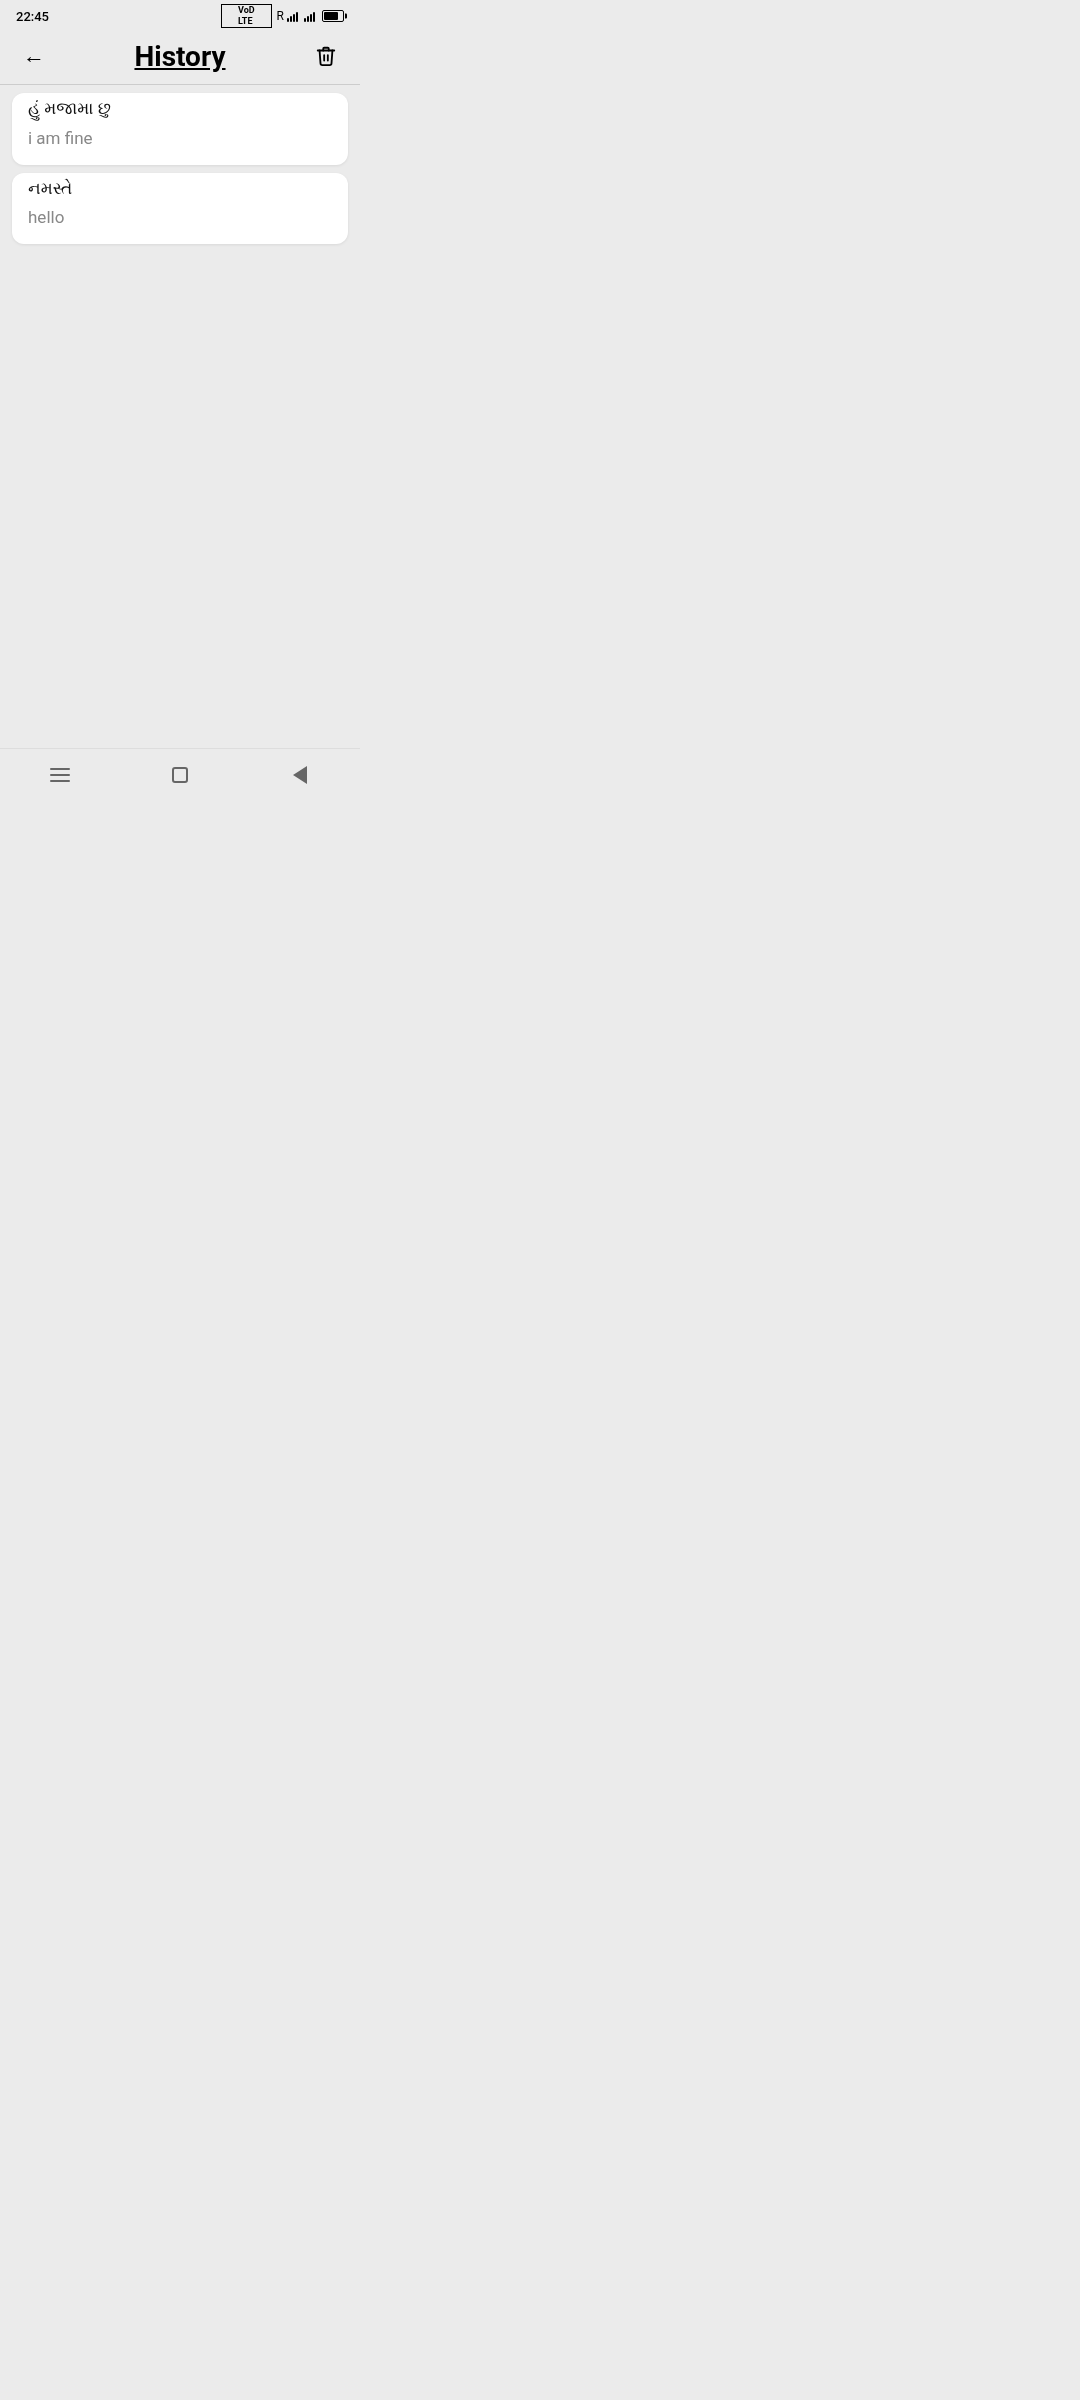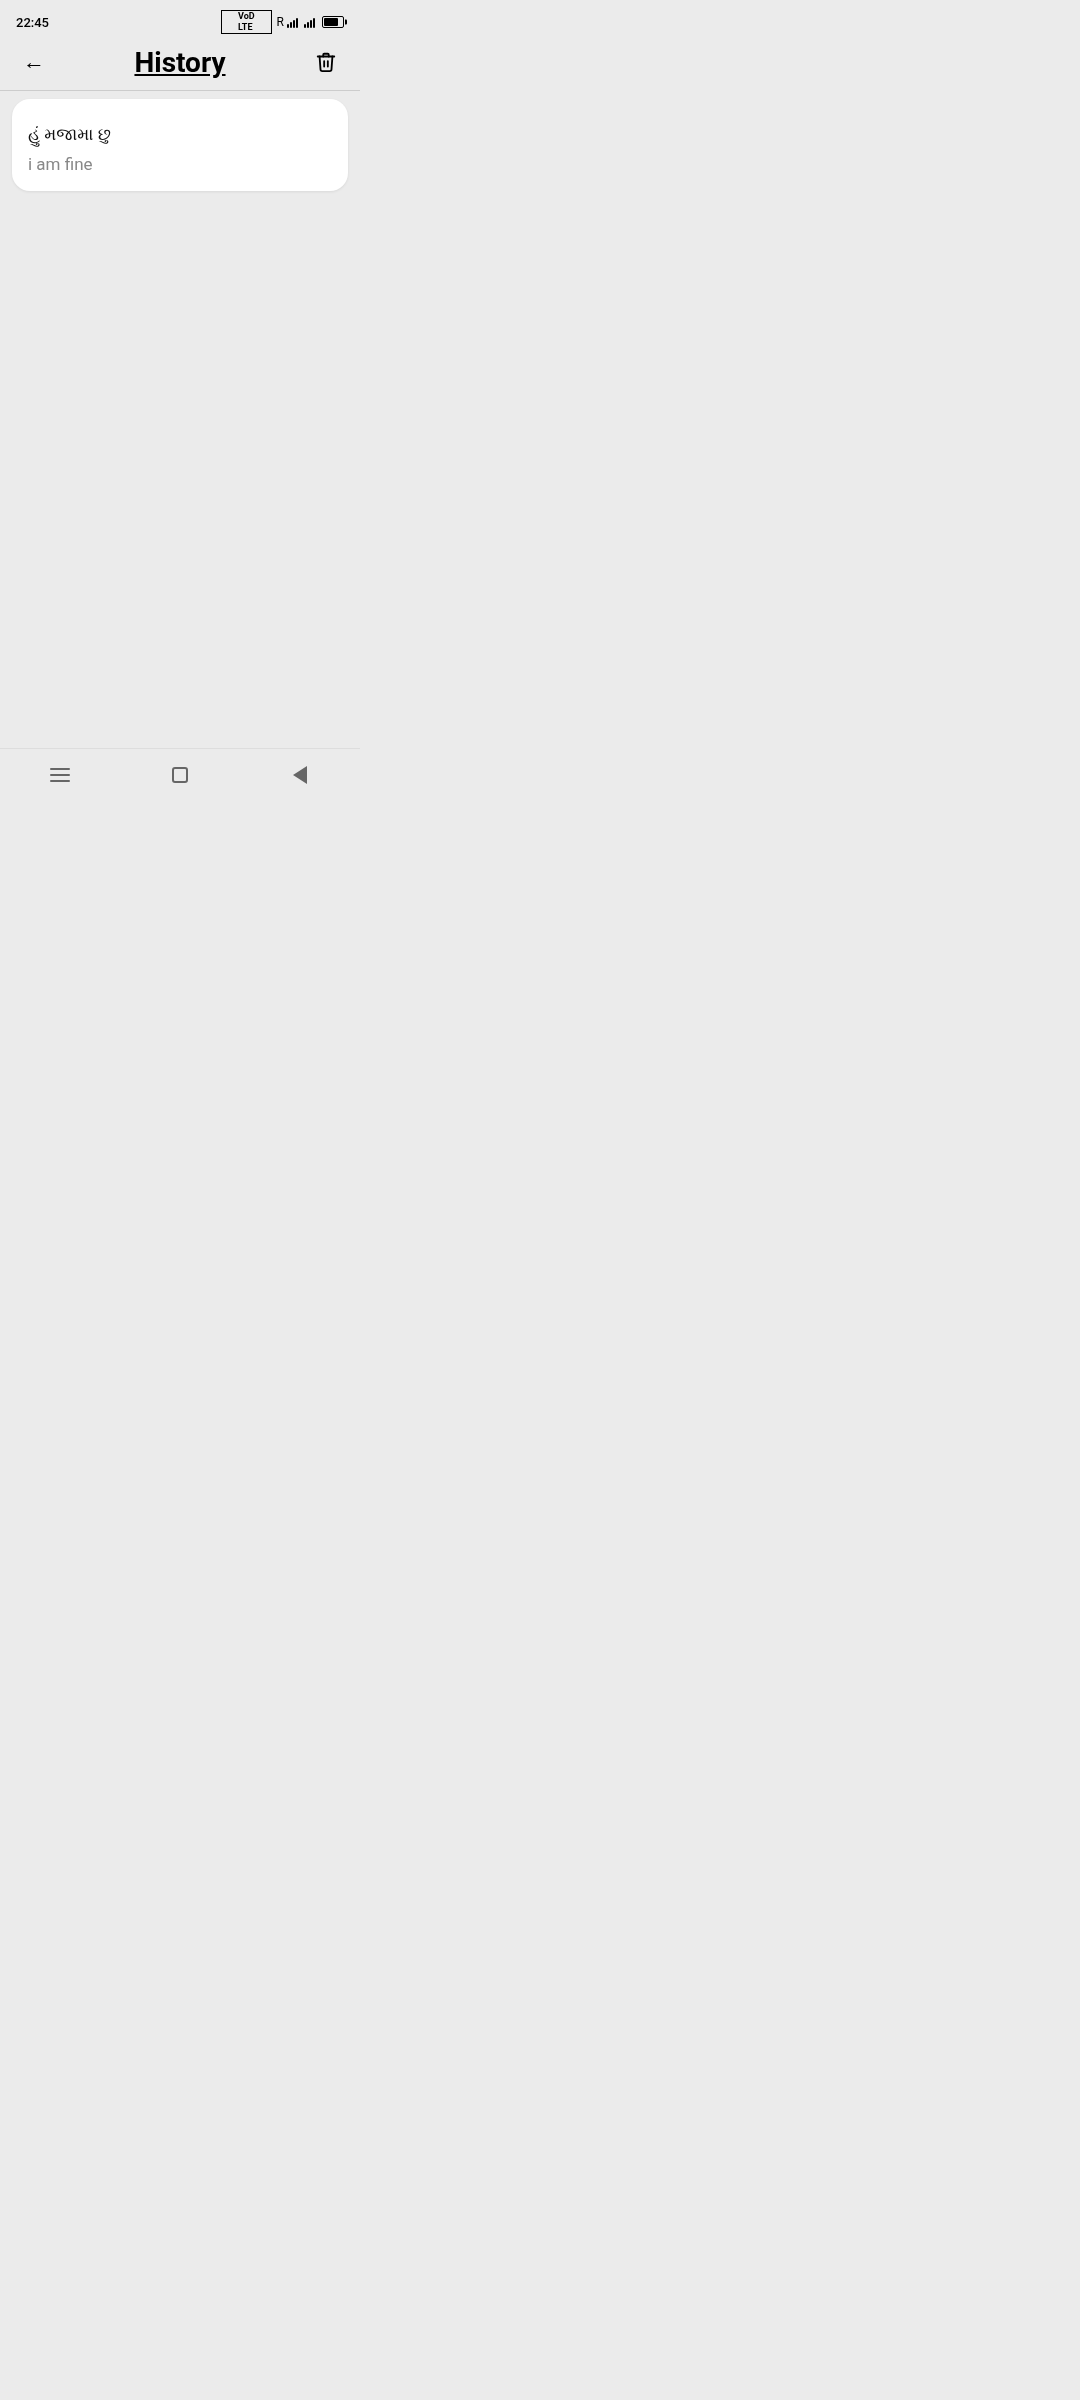--- a/index.html
+++ b/index.html
@@ -19,21 +19,20 @@
     }
 
     
     .status-bar {
       display: flex;
       justify-content: space-between;
       align-items: center;
       padding: 8px 16px 4px 16px;
       background-color: #ebebeb;
       height: 28px;
-      margin-top: 6px;
     }
 
     .status-time {
       font-size: 13px;
       font-weight: 500;
       color: #000;
     }
 
     .status-icons {
       display: flex;
@@ -151,22 +150,22 @@
     .history-list {
       padding: 8px 12px;
       display: flex;
       flex-direction: column;
       gap: 8px;
     }
 
     
     .history-card {
       background-color: #ffffff;
-      border-radius: 18px;
-      padding: 24px 16px 14px 16px;
+      border-radius: 12px;
+      padding: 4px 16px 14px 16px;
       box-shadow: 0 1px 3px rgba(0,0,0,0.08);
       cursor: pointer;
     }
 
     .card-original {
       font-size: 17px;
       font-weight: 500;
       color: #111;
       margin-bottom: 6px;
       line-height: 1.4;
@@ -280,20 +279,24 @@
 <div class="divider"></div>
 
 <div class="history-list">
 
   <div class="history-card">
     <div class="card-original">હું મજામા છુ</div>
     <div class="card-translation">i am fine</div>
   </div>
 
 
+  <div class="history-card">
+    <div class="card-original">નમસ્તે</div>
+    <div class="card-translation">hello</div>
+  </div>
 
 </div>
 
 <div class="nav-bar">
   <div class="nav-item">
     <div class="hamburger">
       <div class="hamburger-line"></div>
       <div class="hamburger-line"></div>
       <div class="hamburger-line"></div>
     </div>

